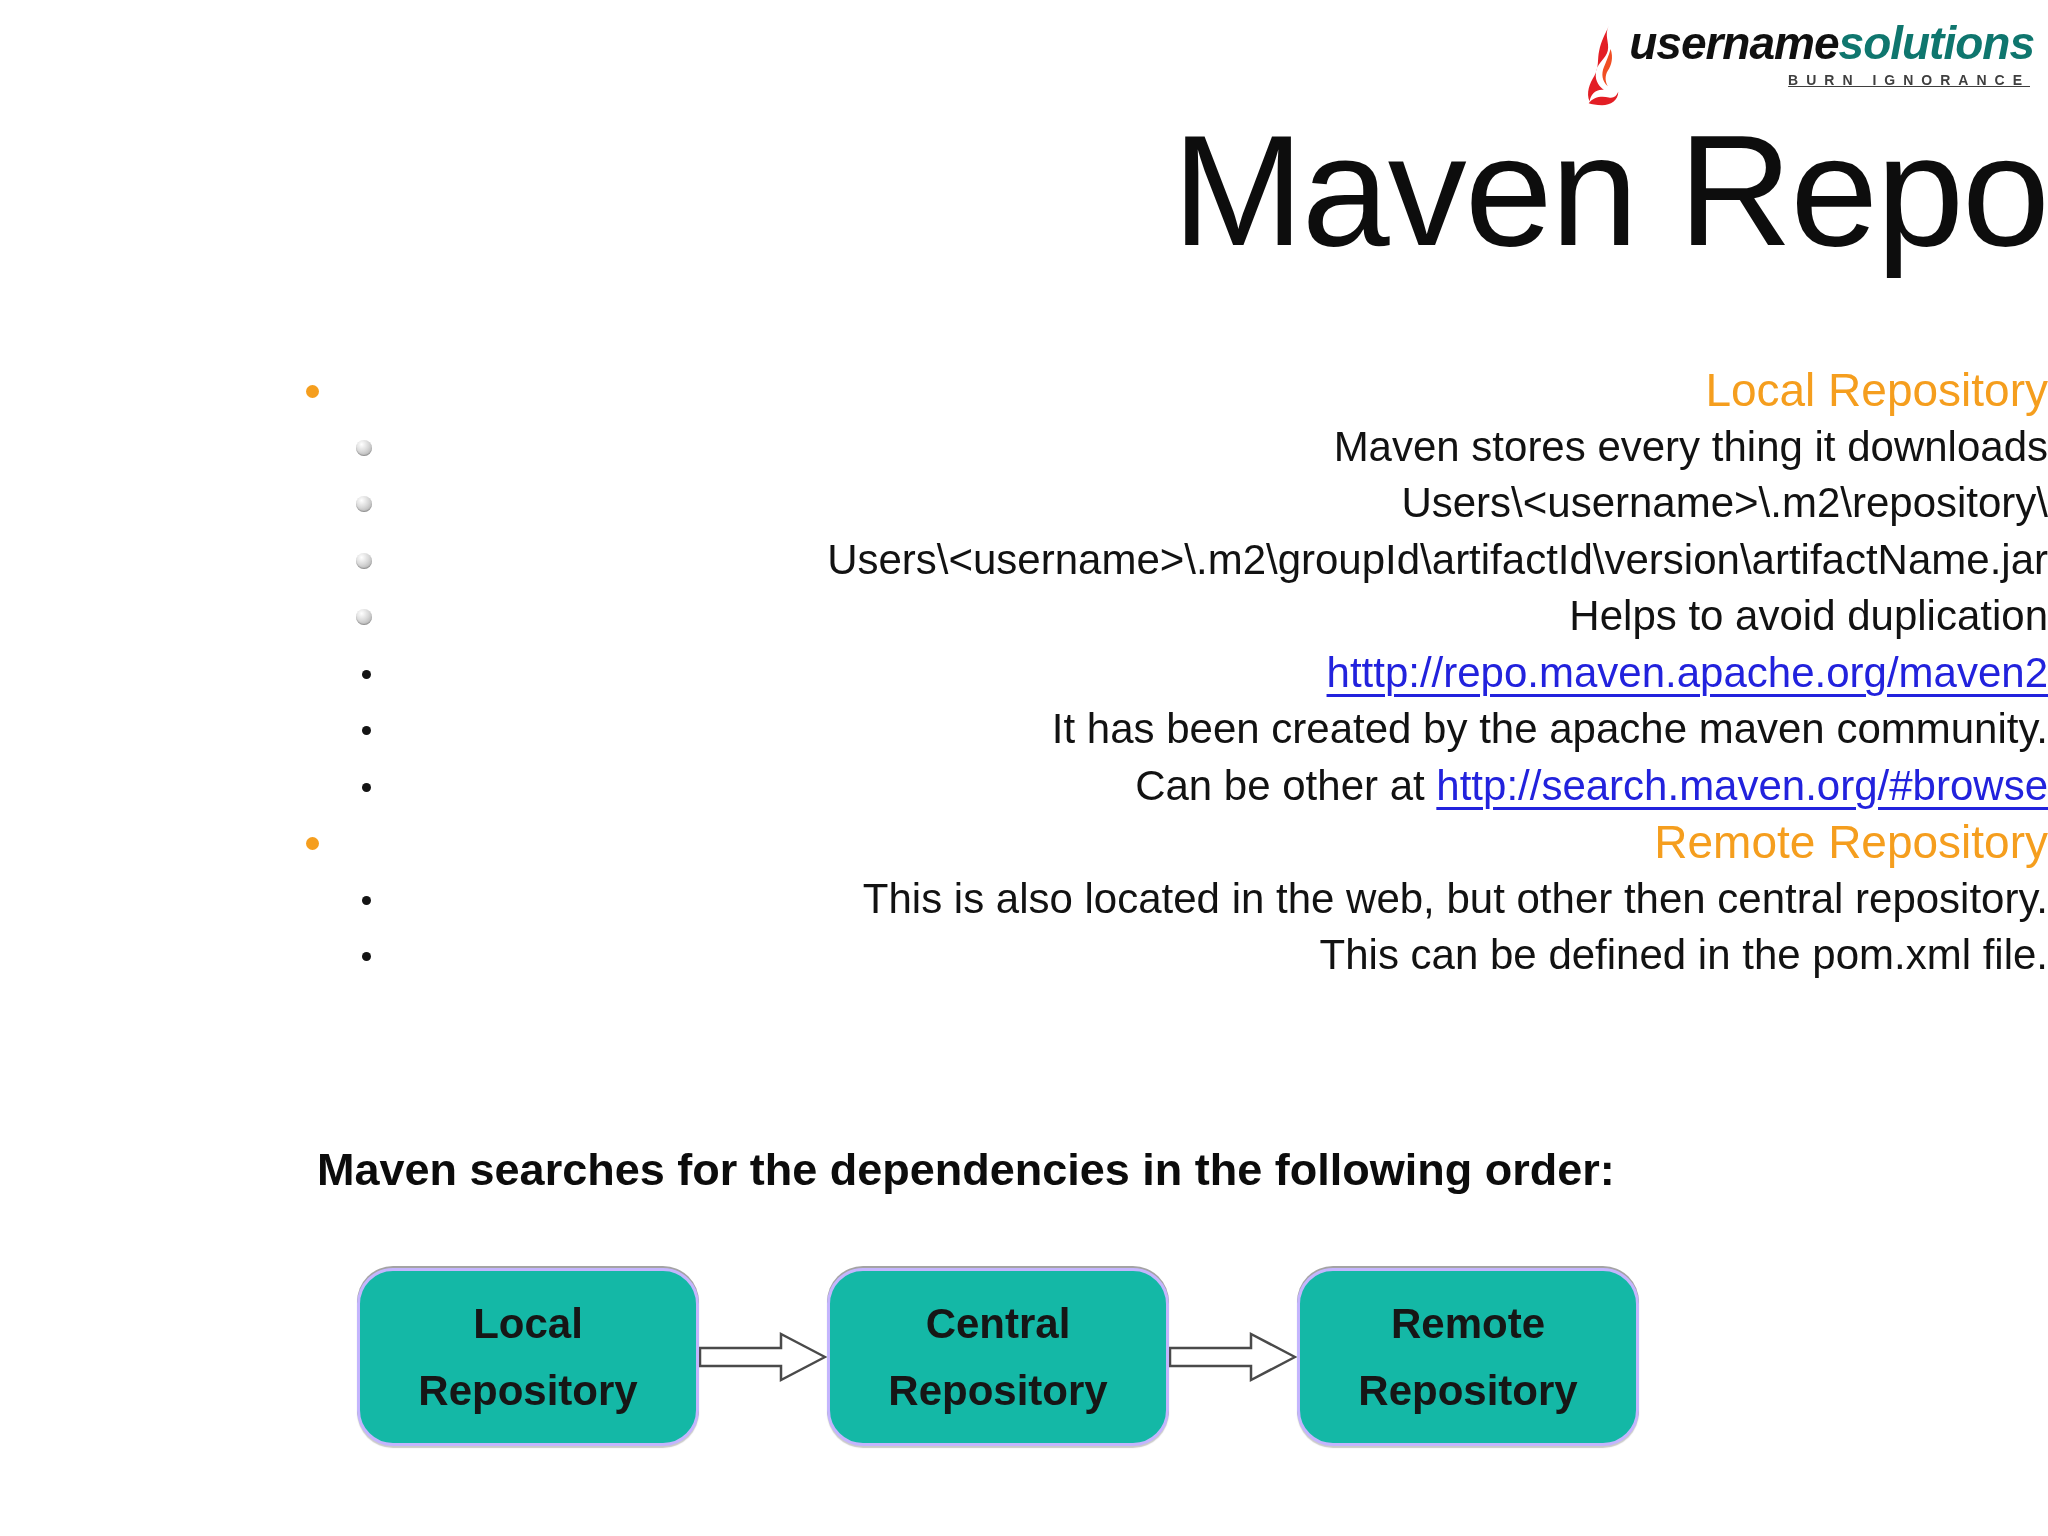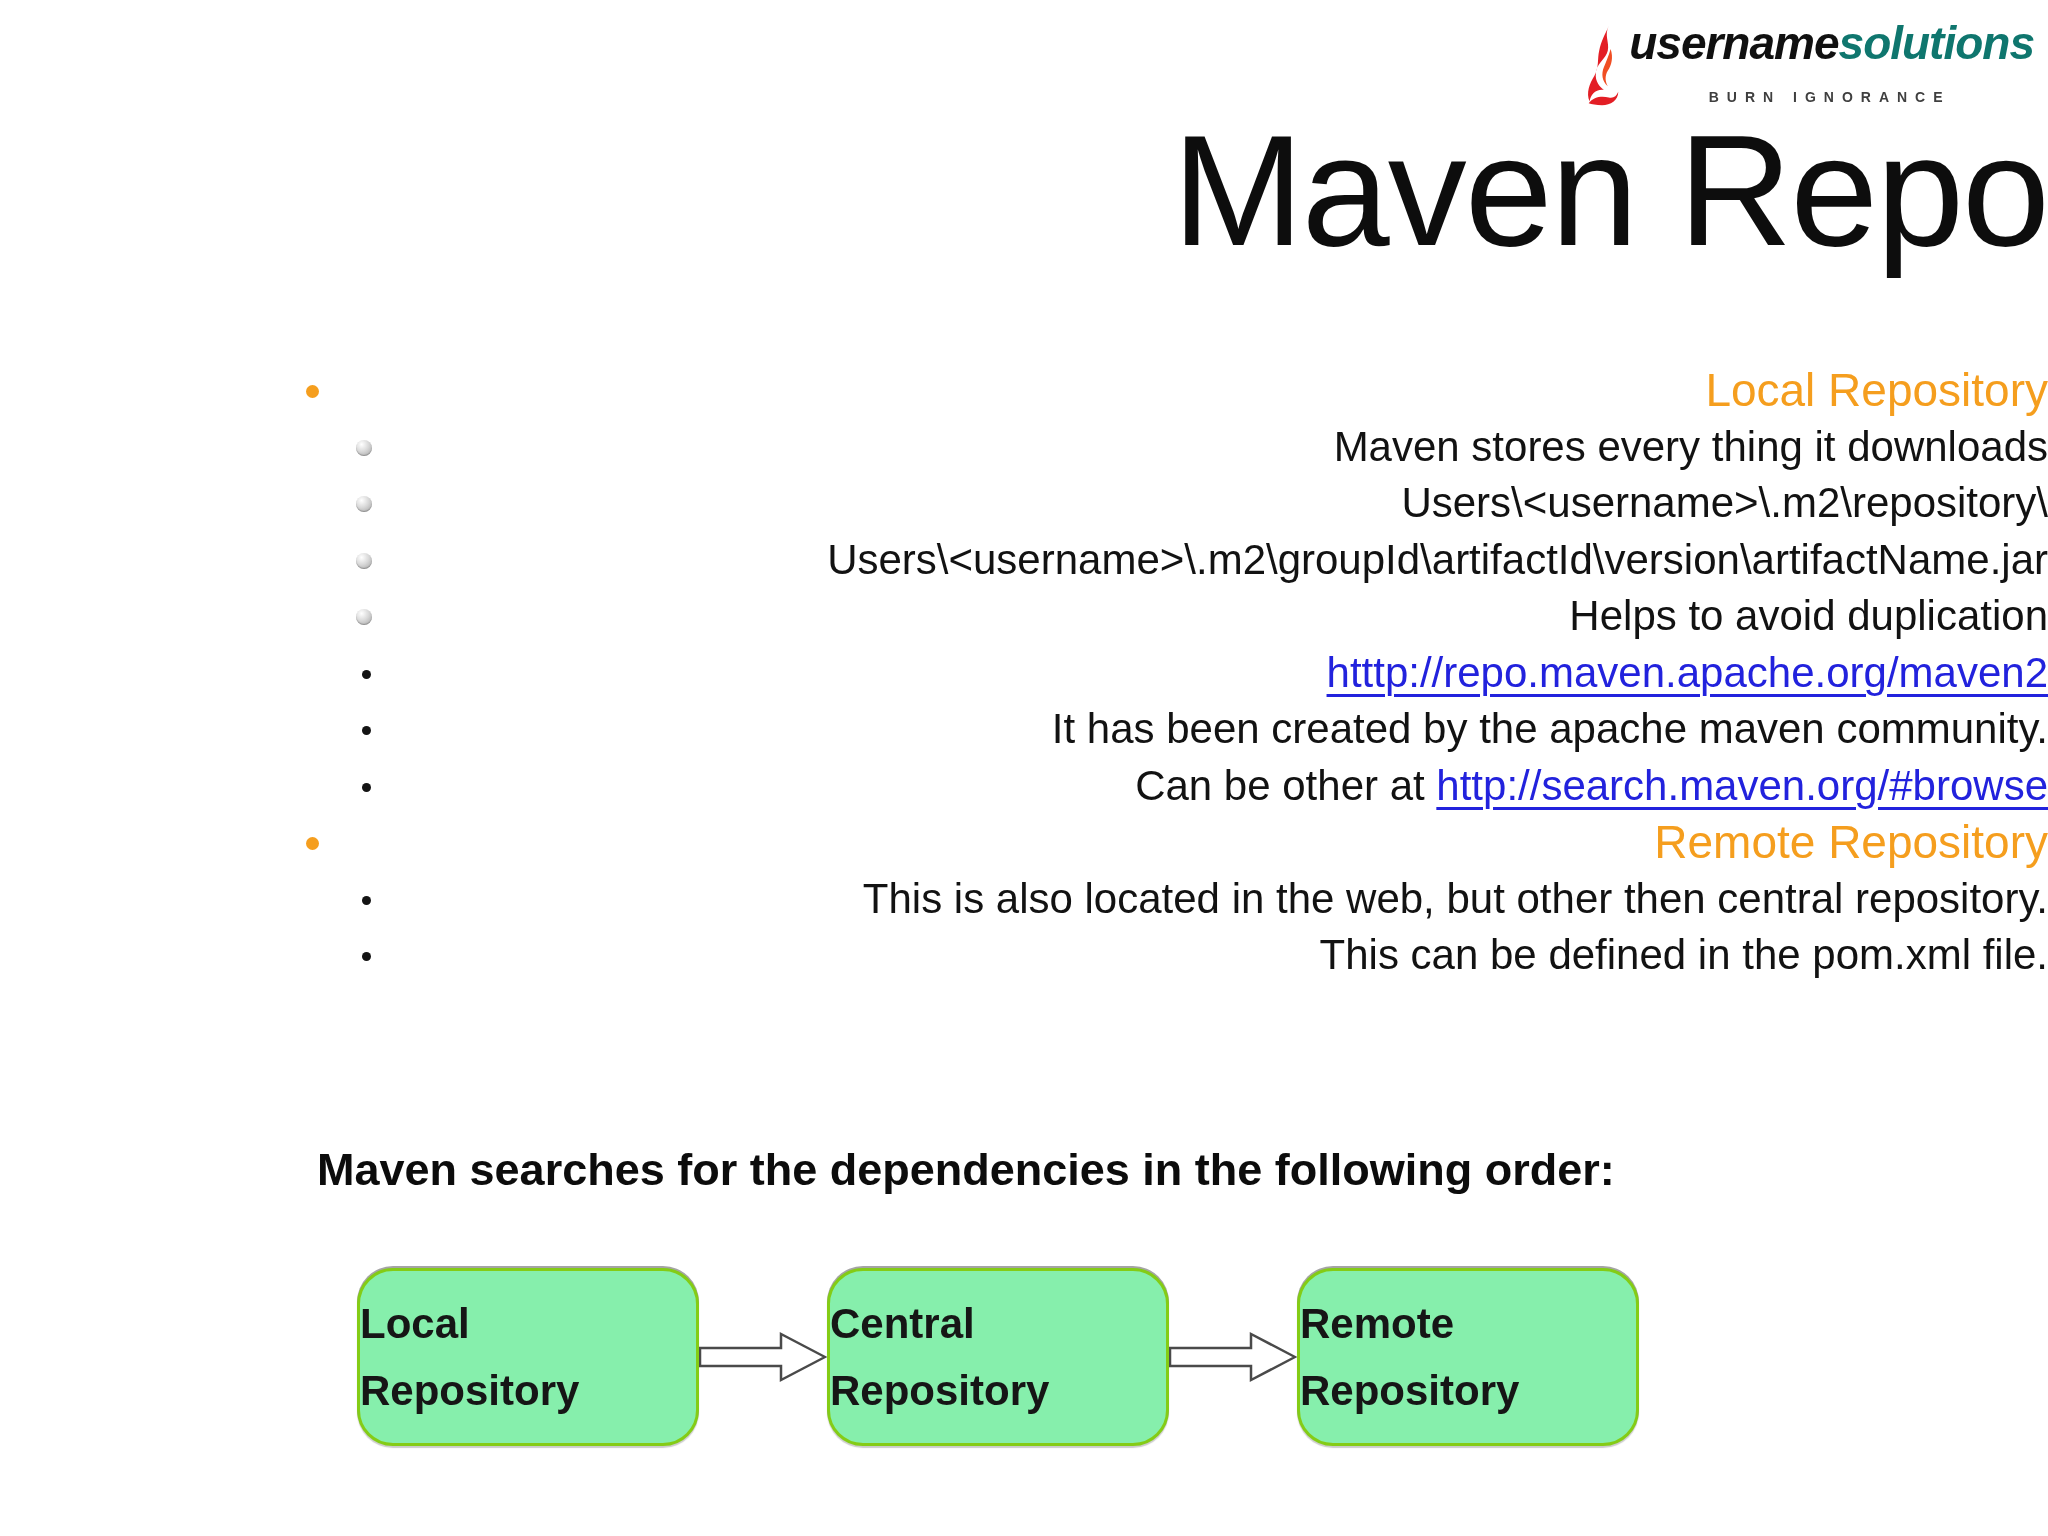--- a/index.html
+++ b/index.html
@@ -9,21 +9,21 @@
   }
 
   
   .logo{position:absolute;top:18px;right:14px;display:flex;align-items:flex-start;}
   .flame{margin-right:6px;margin-top:8px;}
   .logo-text{display:flex;flex-direction:column;}
   .brand{font-size:46px;font-style:italic;line-height:1.1;white-space:nowrap;letter-spacing:-1px;}
   .brand .bold{font-weight:bold;color:#101010;}
   .brand .light{font-weight:bold;color:#0f766e;margin-top:40px;}
   .tagline{font-size:14px;font-weight:bold;letter-spacing:8px;color:#3f3f3f;
-           text-align:center;margin-top:20px;padding-right:4px;white-space:nowrap;}
+           text-align:right;margin-top:3px;padding-right:4px;white-space:nowrap;text-decoration:underline;}
 
   
   .title{position:absolute;top:104px;left:0;width:100%;text-align:right;
          font-size:158px;letter-spacing:-2px;color:#0d0d0d;line-height:1.1;white-space:nowrap;}
 
   
   .list{position:absolute;top:362px;left:0;width:2048px;}
   .line{position:relative;height:56.5px;line-height:56.5px;white-space:nowrap;text-align:right;}
   .line.lvl1{padding-left:350px;font-size:46px;color:#F59E1E;}
   .line.lvl2{padding-left:400px;font-size:42px;color:#121212;}
@@ -35,22 +35,22 @@
   .b2.dot{left:362px;top:25px;width:9px;height:9px;background:#141414;}
   a.lnk{color:#2222DD;text-decoration:underline;text-decoration-thickness:3px;text-underline-offset:7px;}
 
   
   .caption{position:absolute;left:281px;top:1144px;font-size:45px;font-weight:bold;
            color:#0c0c0c;white-space:nowrap;margin-left:36px;}
 
   
   .flow{position:absolute;left:357px;top:1266px;width:1282px;height:182px;
         display:flex;align-items:center;justify-content:space-between;}
-  .fbox{width:336px;height:172px;background:#86efac;border:3px solid #84cc16;border-radius:36px;
-        display:flex;flex-direction:column;justify-content:center;
+  .fbox{width:336px;height:172px;background:#14b8a6;border:3px solid #c4b5fd;border-radius:36px;
+        display:flex;flex-direction:column;align-items:center;justify-content:center;
         box-shadow:0 -2px 0 rgba(90,90,90,.55),0 2px 1px rgba(140,140,140,.45);}
   .fbox span{font-size:42px;font-weight:bold;color:#161616;line-height:1.6;}
   .arrow{flex:0 0 auto;}
   .arrow svg{display:block;}
 </style>
 </head>
 <body>
 
 <div class="logo">
   <span class="flame">

